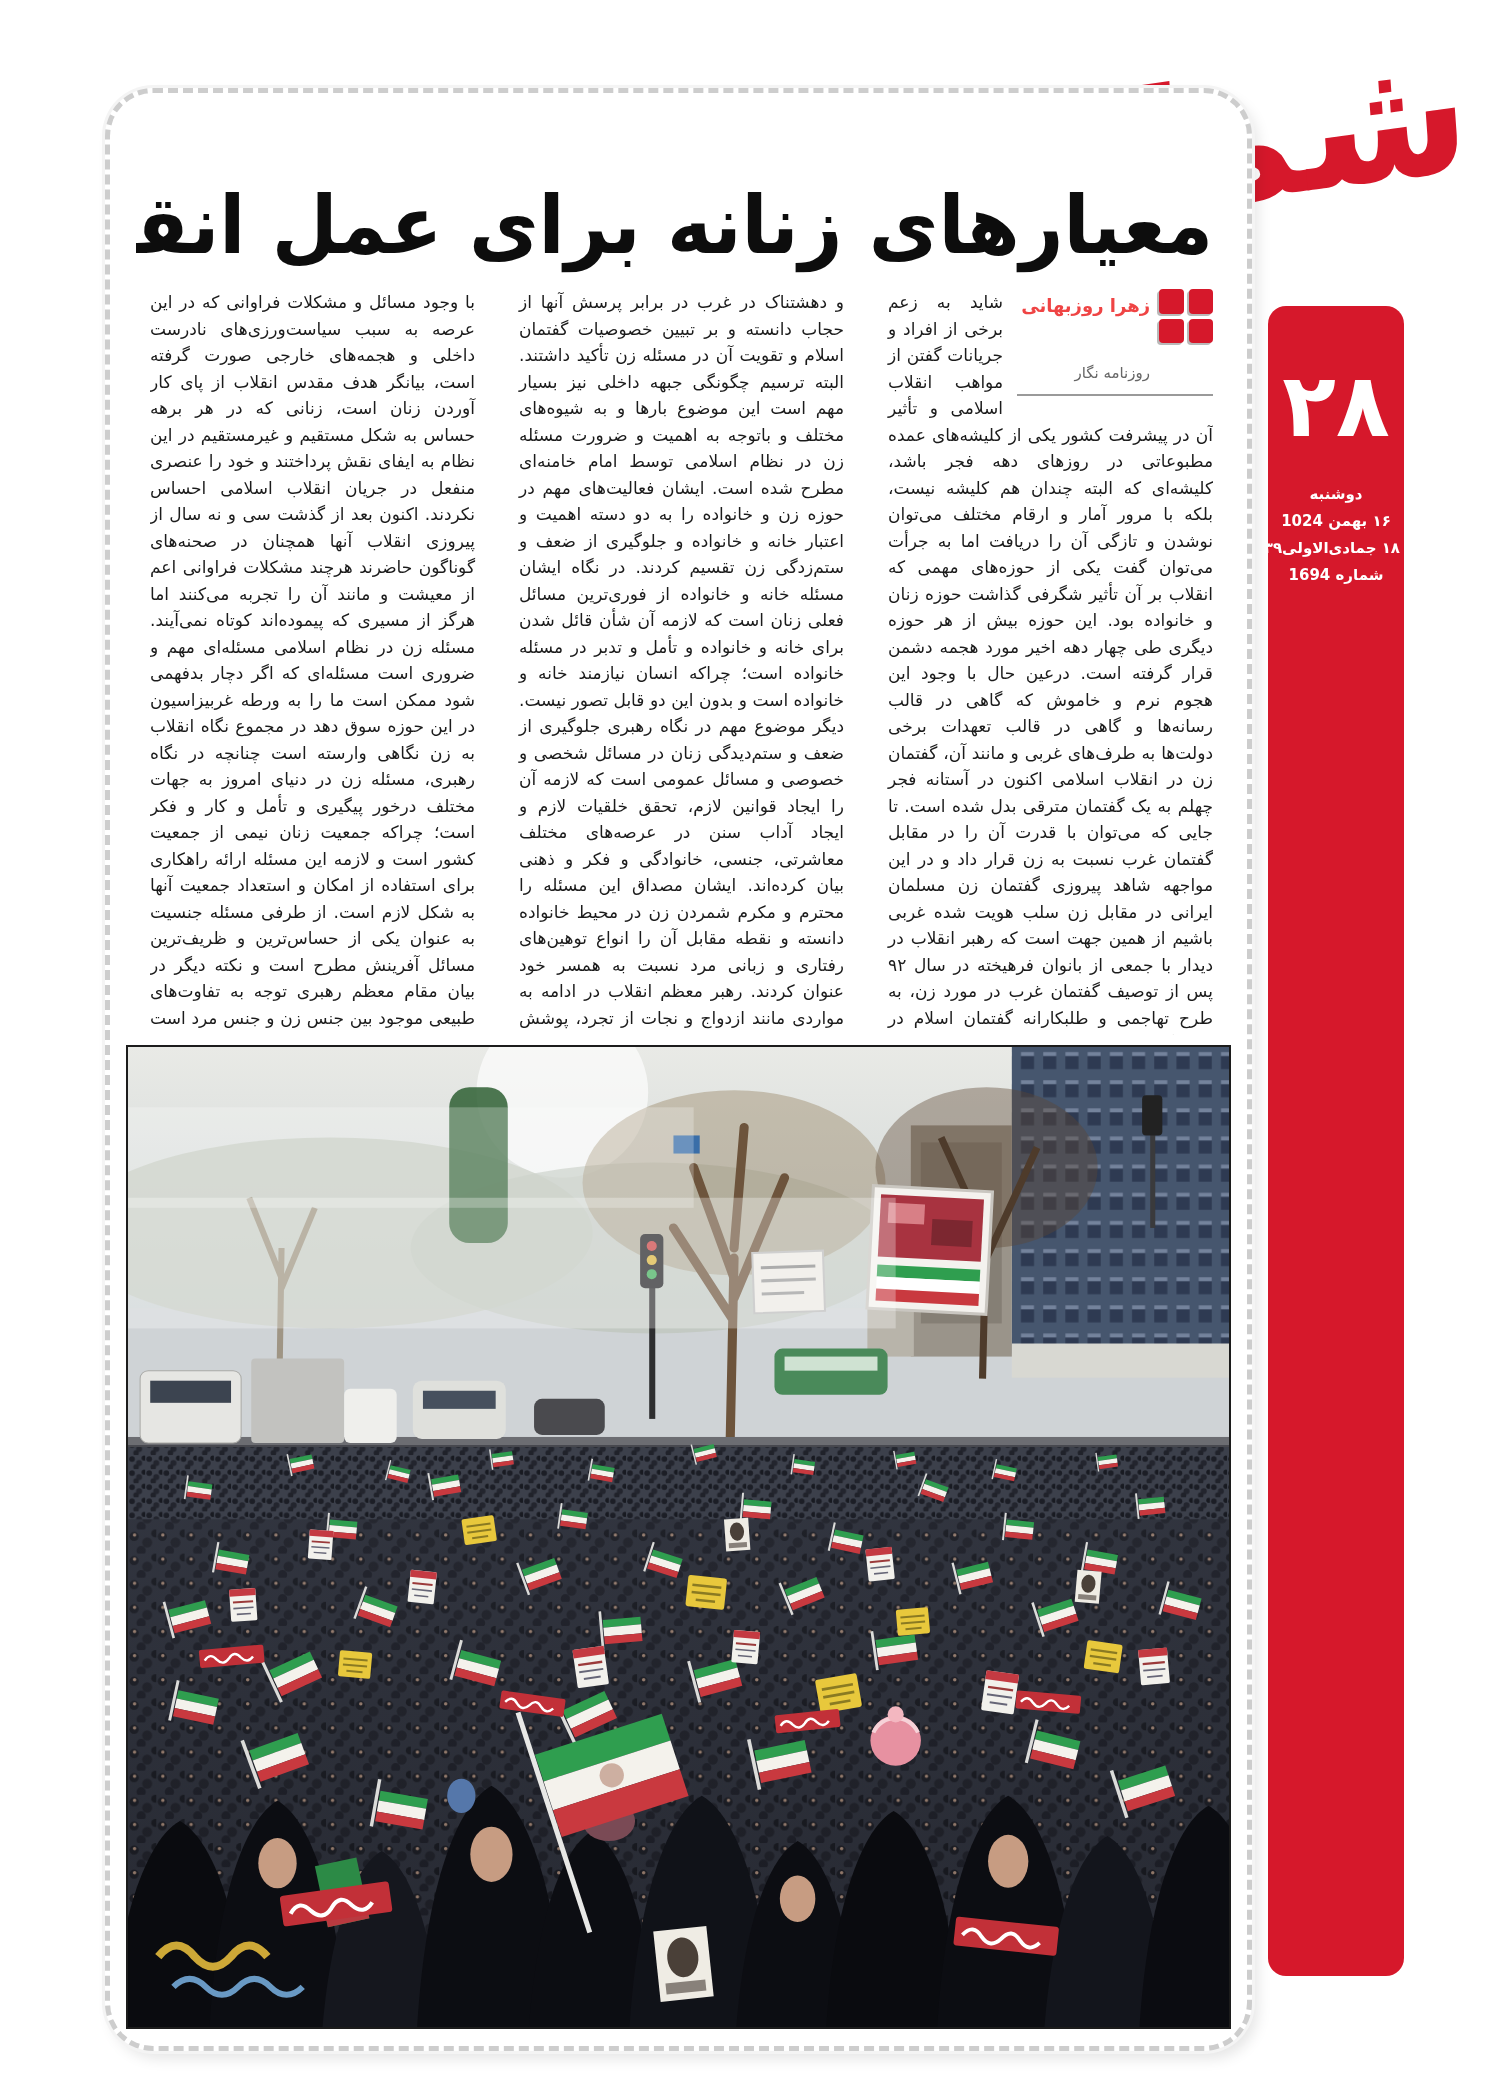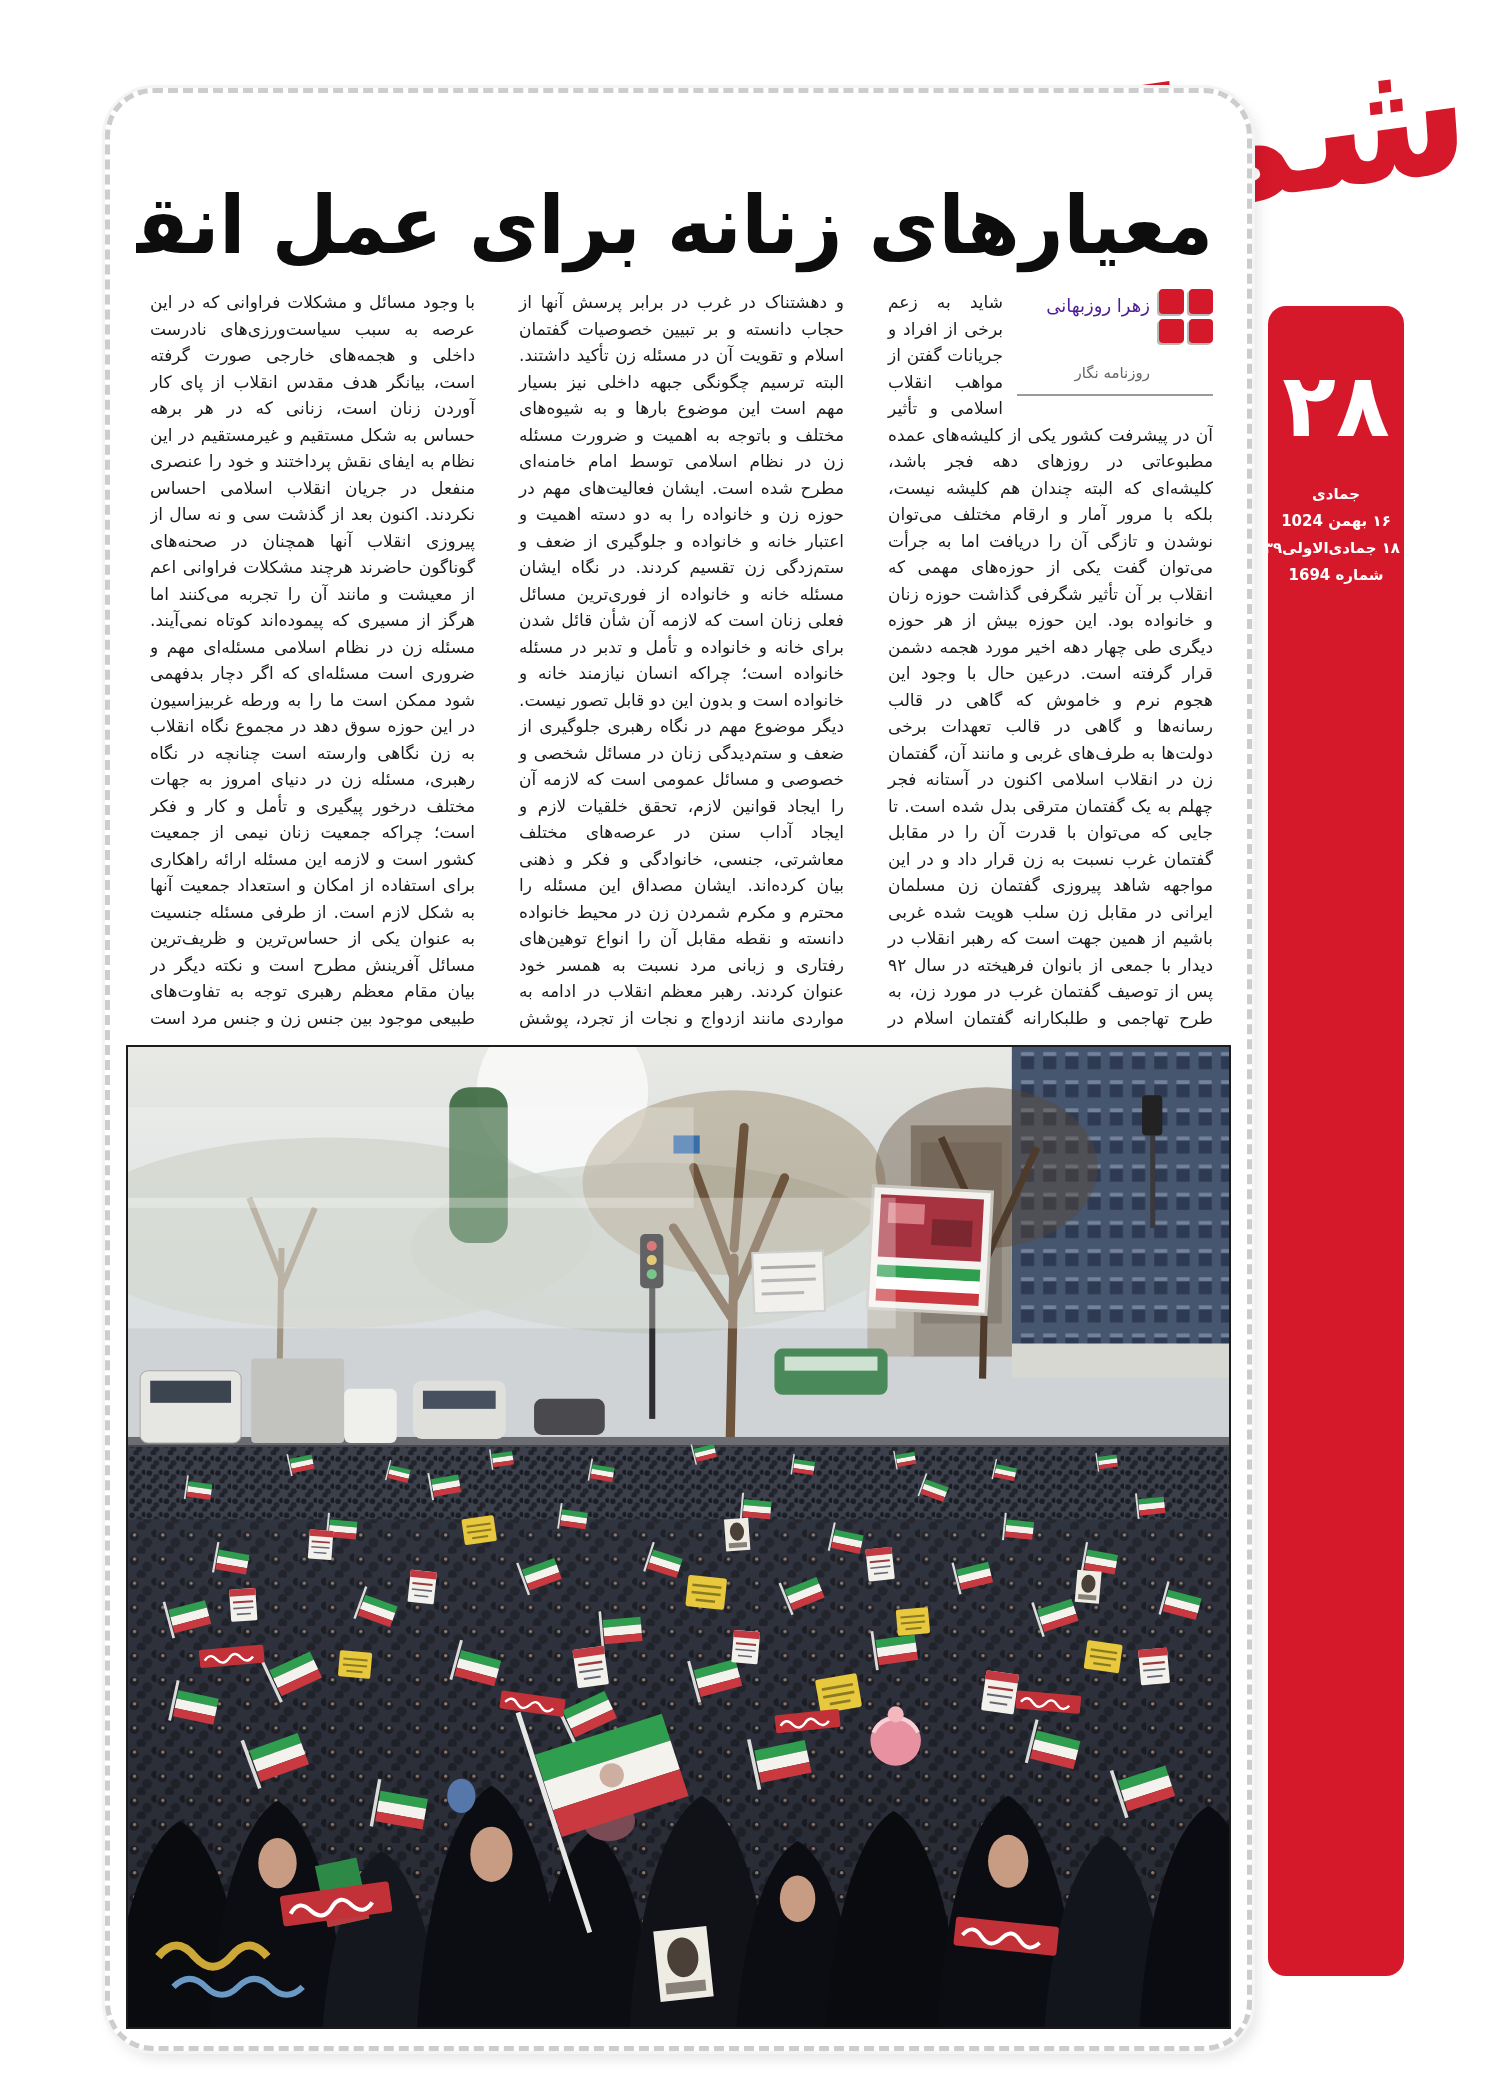--- a/index.html
+++ b/index.html
@@ -33,21 +33,21 @@
     padding-bottom:8px;border-bottom:2px solid #9a9a9a;
     display:flex;flex-direction:row;gap:9px;align-items:flex-start;
   }
   .win-icon{
     width:54px;height:54px;flex:0 0 54px;
     display:grid;grid-template-columns:1fr 1fr;grid-template-rows:1fr 1fr;gap:5px;
     filter:drop-shadow(-2px 2px 0 #b9b9b9);
   }
   .win-icon span{background:#d6182b;border-radius:4px;display:block;}
   .byline-text{display:flex;flex-direction:column;gap:4px;padding-top:4px;}
-  .byline-name{font-size:18px;font-weight:normal;color:#4c1d95;}
+  .byline-name{font-size:18px;font-weight:bold;color:#ef4444;}
   .byline-role{font-size:15px;color:#666;margin-top:36px;}
   
   .photo{
     position:absolute;left:16px;right:16px;top:952px;height:980px;
     border:2px solid #1c1c1c;background:#cfd3d6;overflow:hidden;
   }
   .photo svg{display:block;width:100%;height:100%;}
   
   .logo{
     position:absolute;top:42px;right:30px;width:240px;
@@ -67,21 +67,21 @@
   .dateline div{white-space:nowrap;}
 </style>
 </head>
 <body>
 
 <div class="logo">شما</div>
 
 <div class="red-bar">
   <div class="page-num">۲۸</div>
   <div class="dateline">
-    <div>جمادی</div>
+    <div>دوشنبه</div>
     <div>۱۶ بهمن 1024</div>
     <div>۱۸ جمادی‌الاولی۱۴۳۹</div>
     <div>شماره 1694</div>
   </div>
 </div>
 
 <div class="frame">
 
   <h1 class="headline">معیارهای زنانه برای عمل انقلابی</h1>
 

